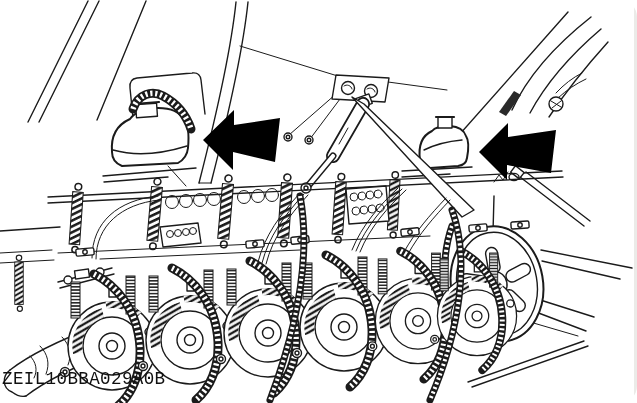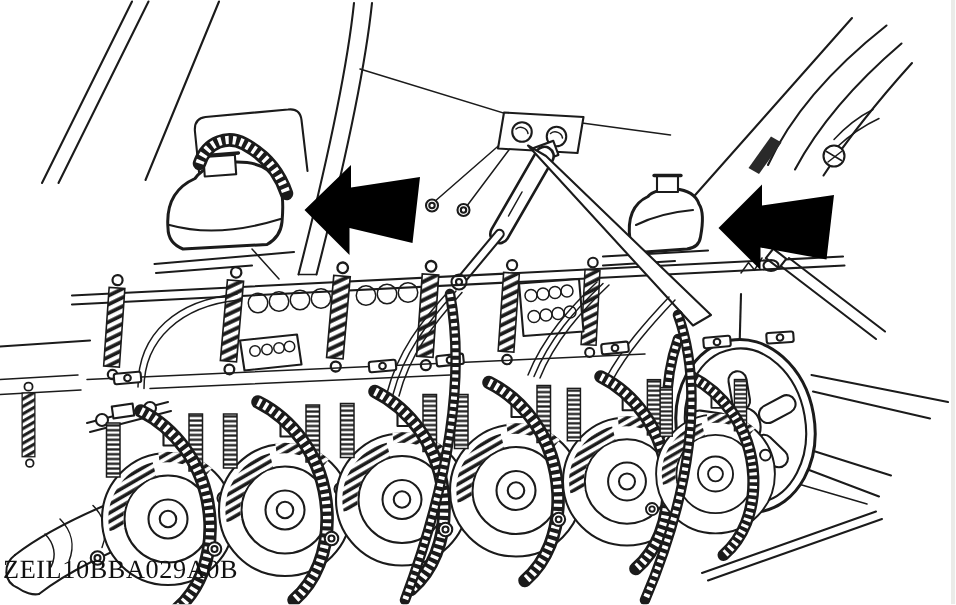--- a/index.html
+++ b/index.html
@@ -1,20 +1,20 @@
 <!DOCTYPE html>
 <html style="--bg: #ffffff; --line: #1b1b1b; --arrow: #000000; --scan: #ebebe8;"><head>
 <meta charset="utf-8">
 <style>
   :root{
     --bg:#ffffff; --line:#1b1b1b; --arrow:#000000; --scan:#ebebe8;
   }
   html,body{margin:0;padding:0;background:#fff;}
   #stage{position:relative;width:637px;height:403px;background:var(--bg);overflow:hidden;
-         font-family:Liberation Serif, serif;}
+         font-family:Liberation Mono, monospace;border-radius:17px;}
   #art{position:absolute;left:0;top:0;}
   .ln  {fill:none;stroke:var(--line);stroke-width:1.4;stroke-linecap:round;stroke-linejoin:round;}
   .ln2 {fill:none;stroke:var(--line);stroke-width:2.2;stroke-linecap:round;stroke-linejoin:round;}
   .thin{fill:none;stroke:var(--line);stroke-width:1;stroke-linecap:round;}
   .lnw {fill:var(--bg);stroke:var(--line);stroke-width:1.4;stroke-linejoin:round;}
   .lnw2{fill:var(--bg);stroke:var(--line);stroke-width:2;stroke-linejoin:round;}
   .hoseB{fill:none;stroke:var(--line);stroke-width:9;stroke-linecap:round;}
   .hoseW{fill:none;stroke:var(--bg);stroke-width:5.5;stroke-dasharray:2.2 2.7;stroke-linecap:butt;}
   .hoseB.sm{stroke-width:7;}
   .hoseW.sm{stroke-width:4;}

